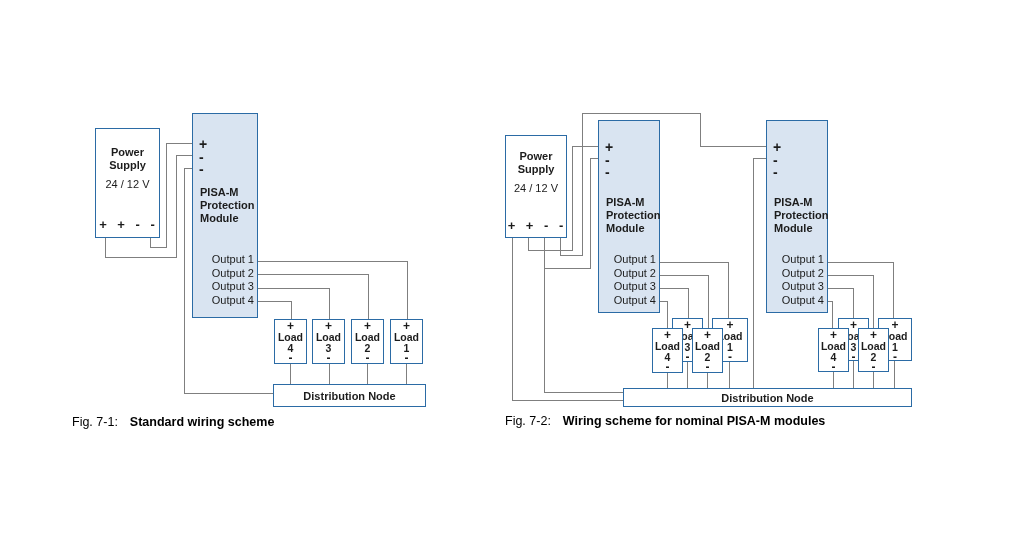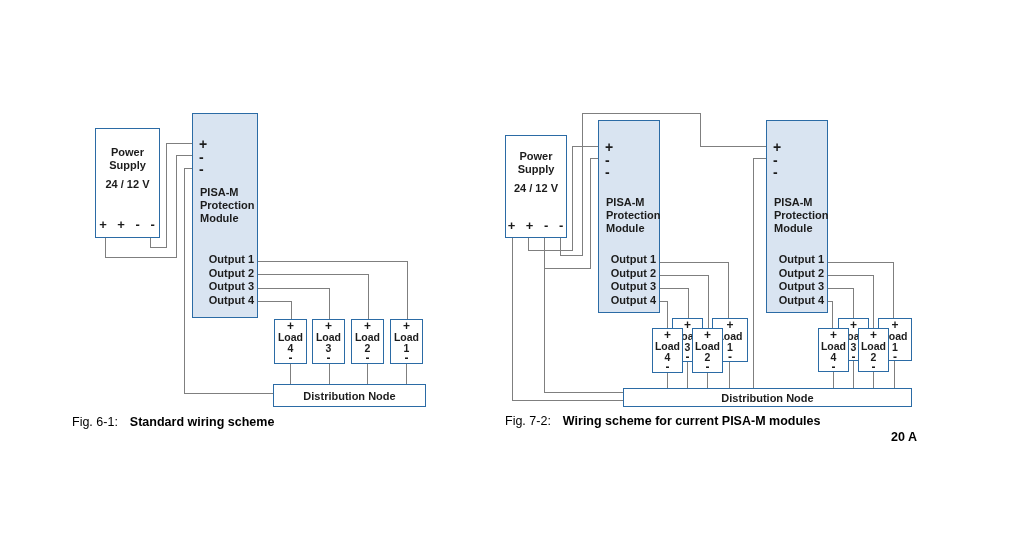--- a/index.html
+++ b/index.html
@@ -3,40 +3,40 @@
 <meta charset="utf-8">
 <style>
   html,body{margin:0;padding:0;background:#fff;}
   .page{position:relative;width:1024px;height:538px;background:#ffffff;overflow:hidden;
         font-family:"Liberation Sans",sans-serif;color:#1c1c1c;}
   svg.wires{position:absolute;left:0;top:0;z-index:0;}
   .box{position:absolute;box-sizing:border-box;border:1.5px solid #2b6ba5;background:#ffffff;z-index:1;}
   .module{background:#d9e4f1;}
   
   .ps-name{position:absolute;left:0;right:0;text-align:center;font-size:11px;line-height:13px;font-weight:700;}
-  .ps-volt{position:absolute;left:0;right:0;text-align:center;font-size:11px;font-weight:700;}
+  .ps-volt{position:absolute;left:0;right:0;text-align:center;font-size:11px;font-weight:400;}
   .ps-term{position:absolute;left:0;right:0;text-align:center;font-size:13px;font-weight:700;
            letter-spacing:1px;word-spacing:5px;}
   
   .mterm{position:absolute;left:6px;font-size:14px;font-weight:700;line-height:12.5px;}
   .mname{position:absolute;left:7px;font-size:11px;line-height:13px;font-weight:700;}
-  .mouts{position:absolute;right:3px;text-align:right;font-size:11px;line-height:13.4px;font-weight:700;}
+  .mouts{position:absolute;right:3px;text-align:right;font-size:11px;line-height:13.4px;font-weight:400;}
   
   .load{display:flex;flex-direction:column;align-items:center;padding-top:1px;}
   .load .p{font-size:12px;line-height:11px;font-weight:700;}
   .load .w{font-size:10.5px;line-height:11px;font-weight:700;}
   .load .n{font-size:10.5px;line-height:10px;font-weight:700;}
   .load .m{font-size:12px;line-height:10px;font-weight:700;}
   .front{z-index:2;}
   
   .dn{display:flex;align-items:center;justify-content:center;font-size:11px;font-weight:700;text-align:right;}
   
   .caption{position:absolute;z-index:1;font-size:12.5px;line-height:15.5px;color:#000;}
   .caption .pfx{font-weight:400;margin-right:12px;}
-  .caption .ttl{font-weight:700;text-align:right;}
+  .caption .ttl{font-weight:700;}
 </style>
 </head>
 <body>
 
 <div class="page">
 
   <svg class="wires" width="1024" height="538" viewBox="0 0 1024 538" fill="none" stroke="#7f7f7f" stroke-width="1" shape-rendering="crispEdges">
 
     <polyline points="192,143 166,143 166,247 150,247 150,237"></polyline>
     <polyline points="192,155 176,155 176,257 105,257 105,237"></polyline>
@@ -125,21 +125,21 @@
     <span class="w">Load</span>
     <span class="n">1</span>
     <span class="m">-</span>
   </div>
 
   <div class="box dn" style="left:273px;top:384px;width:153px;height:23px">
     <span>Distribution Node</span>
   </div>
 
   <div class="caption" style="left:72px;top:415px">
-    <span class="pfx">Fig. 6-1:</span><span class="ttl">Standard wiring scheme</span>
+    <span class="pfx">Fig. 7-1:</span><span class="ttl">Standard wiring scheme</span>
   </div>
 
   <div class="box" style="left:505px;top:135px;width:62px;height:103px">
     <div class="ps-name" style="top:14px">
       <div>Power</div>
       <div>Supply</div>
     </div>
     <div class="ps-volt" style="top:46px">24 / 12 V</div>
     <div class="ps-term" style="bottom:4px">+ + - -</div>
   </div>
@@ -230,17 +230,16 @@
     <span class="w">Load</span>
     <span class="n">2</span>
     <span class="m">-</span>
   </div>
 
   <div class="box dn" style="left:623px;top:388px;width:289px;height:19px">
     <span>Distribution Node</span>
   </div>
 
   <div class="caption" style="left:505px;top:414px;width:412px">
-    <span class="pfx">Fig. 7-2:</span><span class="ttl">Wiring scheme for current PISA-M modules</span>
-    <div class="ttl">20 A</div>
+    <span class="pfx">Fig. 7-2:</span><span class="ttl">Wiring scheme for nominal PISA-M modules</span>
   </div>
 
 </div>
 
 </body></html>

